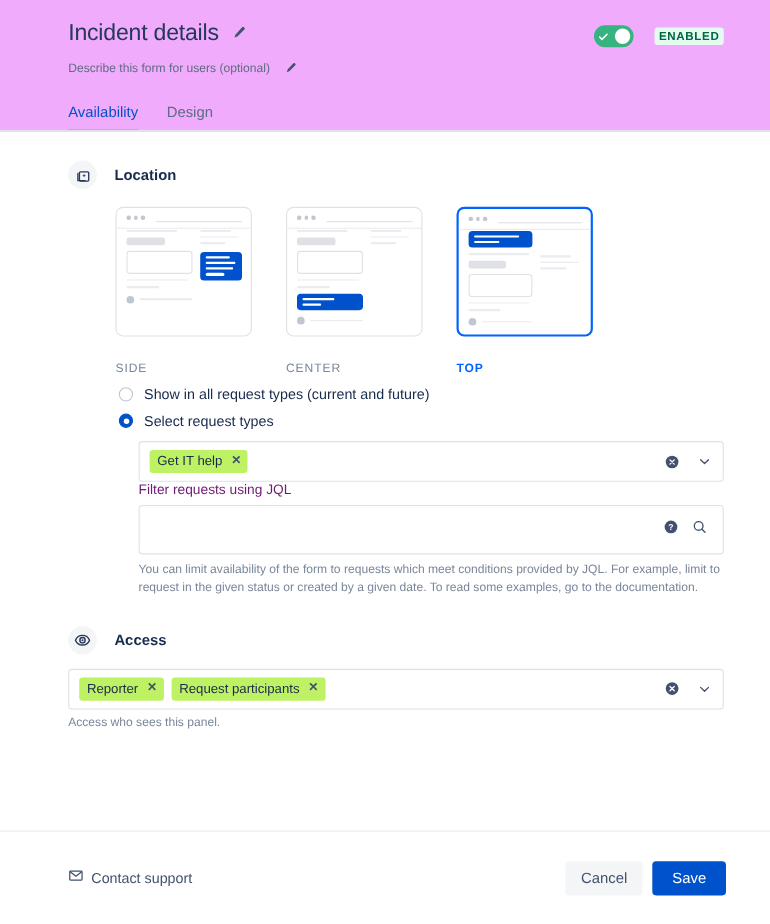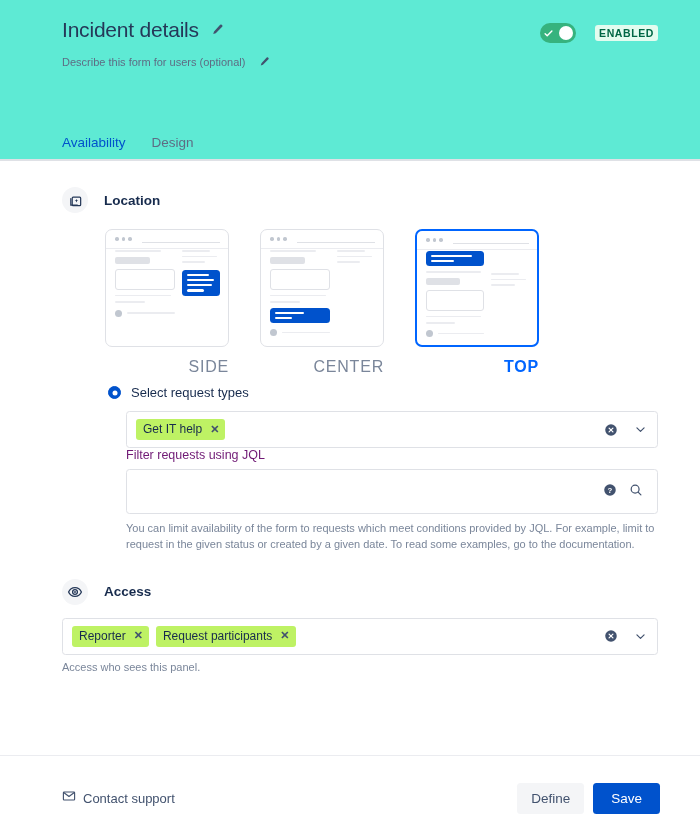--- a/index.html
+++ b/index.html
@@ -7,24 +7,24 @@
     width: 700px; height: 840px;
     font-family: "Liberation Sans", sans-serif;
     background: #ffffff;
     color: #172B4D;
     -webkit-font-smoothing: antialiased;
   }
   .page { width: 700px; height: 840px; display: flex; flex-direction: column; position: relative; }
 
   
   .header {
-    background: #5eead4;
+    background: #f0abfc;
     padding: 18px 40px 0 62px;
     position: relative;
-    height: 161px;
+    height: 120px;
     flex: none;
   }
   .title-row { display: flex; align-items: center; }
   .page-title {
     font-size: 21px; font-weight: 500; color: #253858; letter-spacing: -0.2px;
   }
   .edit-pencil { margin-left: 11px; display: flex; align-items: center; }
   .desc-row { display: flex; align-items: center; margin-top: 14px; }
   .desc-text { font-size: 11px; color: #5E6C84; }
   .desc-row .edit-pencil { margin-left: 13px; }
@@ -81,22 +81,22 @@
   .loc-sep { position:absolute; top: 18px; left: 0; right: 0; height: 1.2px; background: #EBECF0; }
   .loc-inner { position: absolute; top: 20px; left: 9px; right: 8px; bottom: 8px; }
   .bar { background: #DFE1E6; border-radius: 1.5px; height: 2.4px; }
   .bar.thick { height: 7px; background: #DFE1E6; border-radius: 2px; }
   .bar.line { height: 1.6px; background: #EBECF0; }
   .box-outline { border: 1.3px solid #DFE1E6; border-radius: 3px; height: 21px; }
   .blue-panel { background: #0052CC; border-radius: 3.5px; padding: 4px 5px; display:flex; flex-direction:column; gap: 3px; }
   .blue-panel .wline { background: #fff; height: 2.2px; border-radius: 1.5px; }
   .avatar-dot { width: 7px; height: 7px; border-radius: 50%; background: #C1C7D0; flex: none; }
   .loc-label {
-    text-align: right; font-size: 16px; letter-spacing: 0.8px; color: #7A869A;
-    margin-top: 11px; font-weight: 400;
+    text-align: left; font-size: 11px; letter-spacing: 0.8px; color: #7A869A;
+    margin-top: 23px; font-weight: 400;
   }
   .loc-card.selected .loc-label { color: #0065FF; font-weight: 700; }
 
   
   .radio-row { display: flex; align-items: center; gap: 10px; margin-top: 3px; padding-left: 8px; }
   .radio {
     width: 13px; height: 13px; border-radius: 50%; border: 1.6px solid #C1C7D0;
     background: #fff; flex: none; position: relative;
   }
   .radio.on { border-color: #0052CC; background: #0052CC; }
@@ -316,20 +316,24 @@
           </div>
           <div class="loc-label">TOP</div>
         </div>
 
       </div>
     </div>
 
 
     <div class="section-body">
 
+      <div class="radio-row r1">
+        <span class="radio"></span>
+        <span class="radio-label">Show in all request types (current and future)</span>
+      </div>
       <div class="radio-row r2">
         <span class="radio on"></span>
         <span class="radio-label">Select request types</span>
       </div>
 
       <div class="field-indent">
         <div class="select-field">
           <span class="tag">
             <span>Get IT help</span>
             <span class="x">✕</span>
@@ -410,18 +414,18 @@
     <div class="contact">
       <span>
         <svg width="14" height="14" viewBox="0 0 16 16">
           <rect x="1.6" y="3.4" width="12.8" height="9.2" rx="0.8" fill="none" stroke="#42526E" stroke-width="1.3"></rect>
           <path d="M2.3 4.2L8 8.6l5.7-4.4" fill="none" stroke="#42526E" stroke-width="1.3" stroke-linecap="round" stroke-linejoin="round"></path>
         </svg>
       </span>
       <span class="contact-text">Contact support</span>
     </div>
     <div class="btns">
-      <button class="btn btn-cancel">Define</button>
+      <button class="btn btn-cancel">Cancel</button>
       <button class="btn btn-save">Save</button>
     </div>
   </div>
 
 </div>
 
 </body></html>

